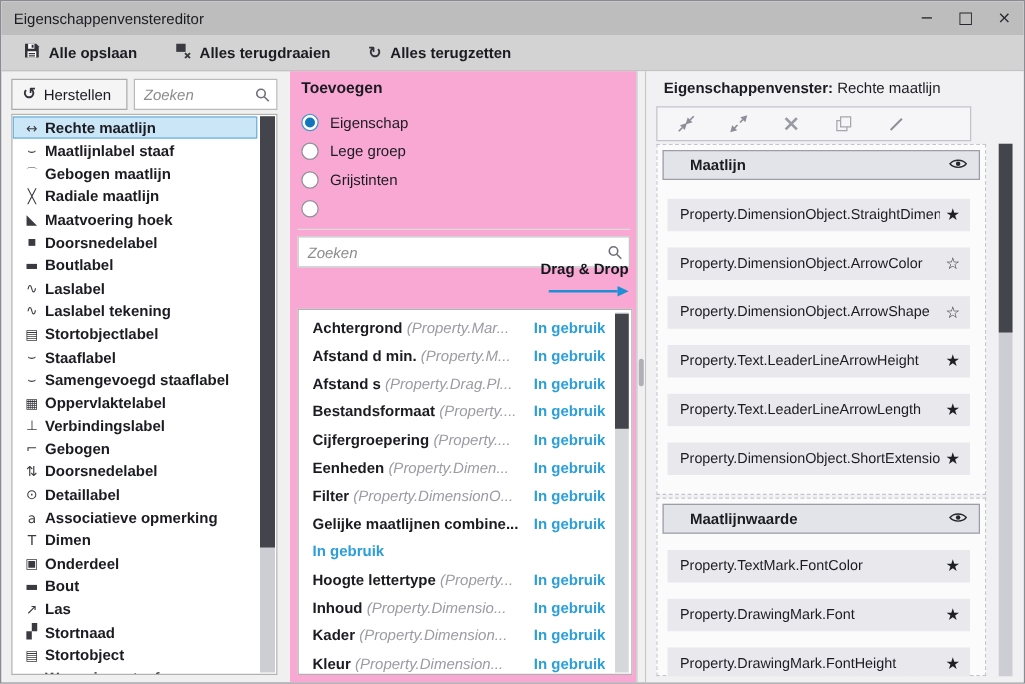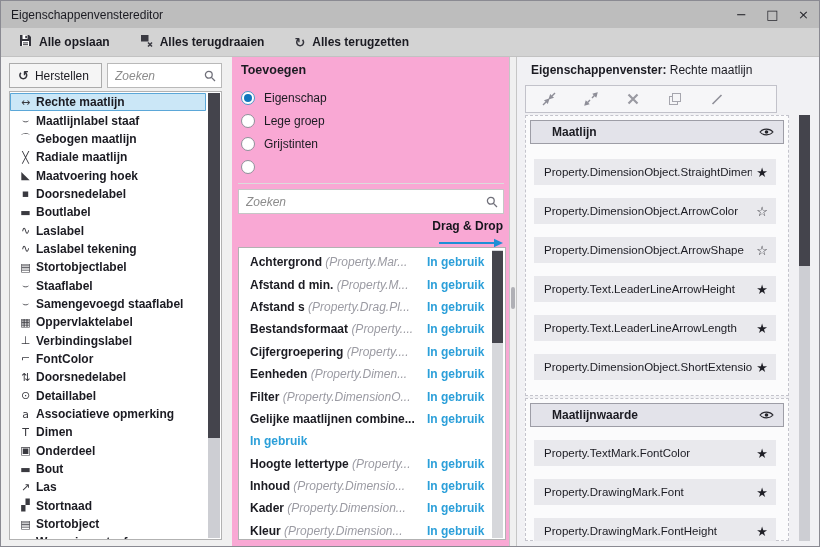--- a/index.html
+++ b/index.html
@@ -52,21 +52,21 @@
   .midpanel { position:absolute; left:231px; top:56px; width:277px; height:489px; background:#f9a8d4;padding-left:32px; }
   .addtitle { position:absolute; left:9px; top:6px; font-size:12.5px; font-weight:bold; }
   .radios { position:absolute; left:9px; top:29px; width:260px; }
   .radiorow { display:flex; align-items:center; gap:9px; height:23px; font-size:12px; }
   .radio { width:14px; height:14px; border:1px solid #90909a; border-radius:50%; background:#fff; flex:none; }
   .radio.checked { border-color:#4b96c8; }
   .radio.checked::after { content:""; display:block; width:8px; height:8px; margin:2px;
                           border-radius:50%; background:#1175bd; }
   .mid-divider { position:absolute; left:6px; top:126px; width:266px; height:1px; background:#dcdcdc; }
   .msearch { left:6px; top:132px; width:266px; height:25px; border-color:#c6c6c6; }
-  .dragdrop { position:absolute; top:159px; right:6px; text-align:center; }
+  .dragdrop { position:absolute; top:149px; right:6px; text-align:center; }
   .dragdrop .ddlabel { font-size:12px; font-weight:bold; color:#16161d; }
   .dragdrop svg { display:block; margin-top:4px; margin-left:auto; }
 
   .midlist { position:absolute; left:6px; top:190px; width:268px; height:293px; background:#fff;
              border:1px solid #b2b2b2; overflow:hidden; padding-top:3px; }
   .mrow { display:flex; align-items:center; height:22.4px; padding:0 14px 0 11px; font-size:12px; }
   .mtext { flex:1 1 auto; white-space:nowrap; overflow:hidden; }
   .mname { font-weight:bold; color:#1b1b22; }
   .mpath { font-style:italic; color:#9b9ba3; }
   .mstatus { flex:none; width:64px; font-weight:bold; color:#2b9fd9; }
@@ -229,21 +229,21 @@
         <span>Oppervlaktelabel</span>
       </div>
 
       <div class="lrow">
         <span class="licon">⊥</span>
         <span>Verbindingslabel</span>
       </div>
 
       <div class="lrow">
         <span class="licon">⌐</span>
-        <span>FontColor</span>
+        <span>Gebogen</span>
       </div>
 
       <div class="lrow">
         <span class="licon">⇅</span>
         <span>Doorsnedelabel</span>
       </div>
 
       <div class="lrow">
         <span class="licon">⊙</span>
         <span>Detaillabel</span>

